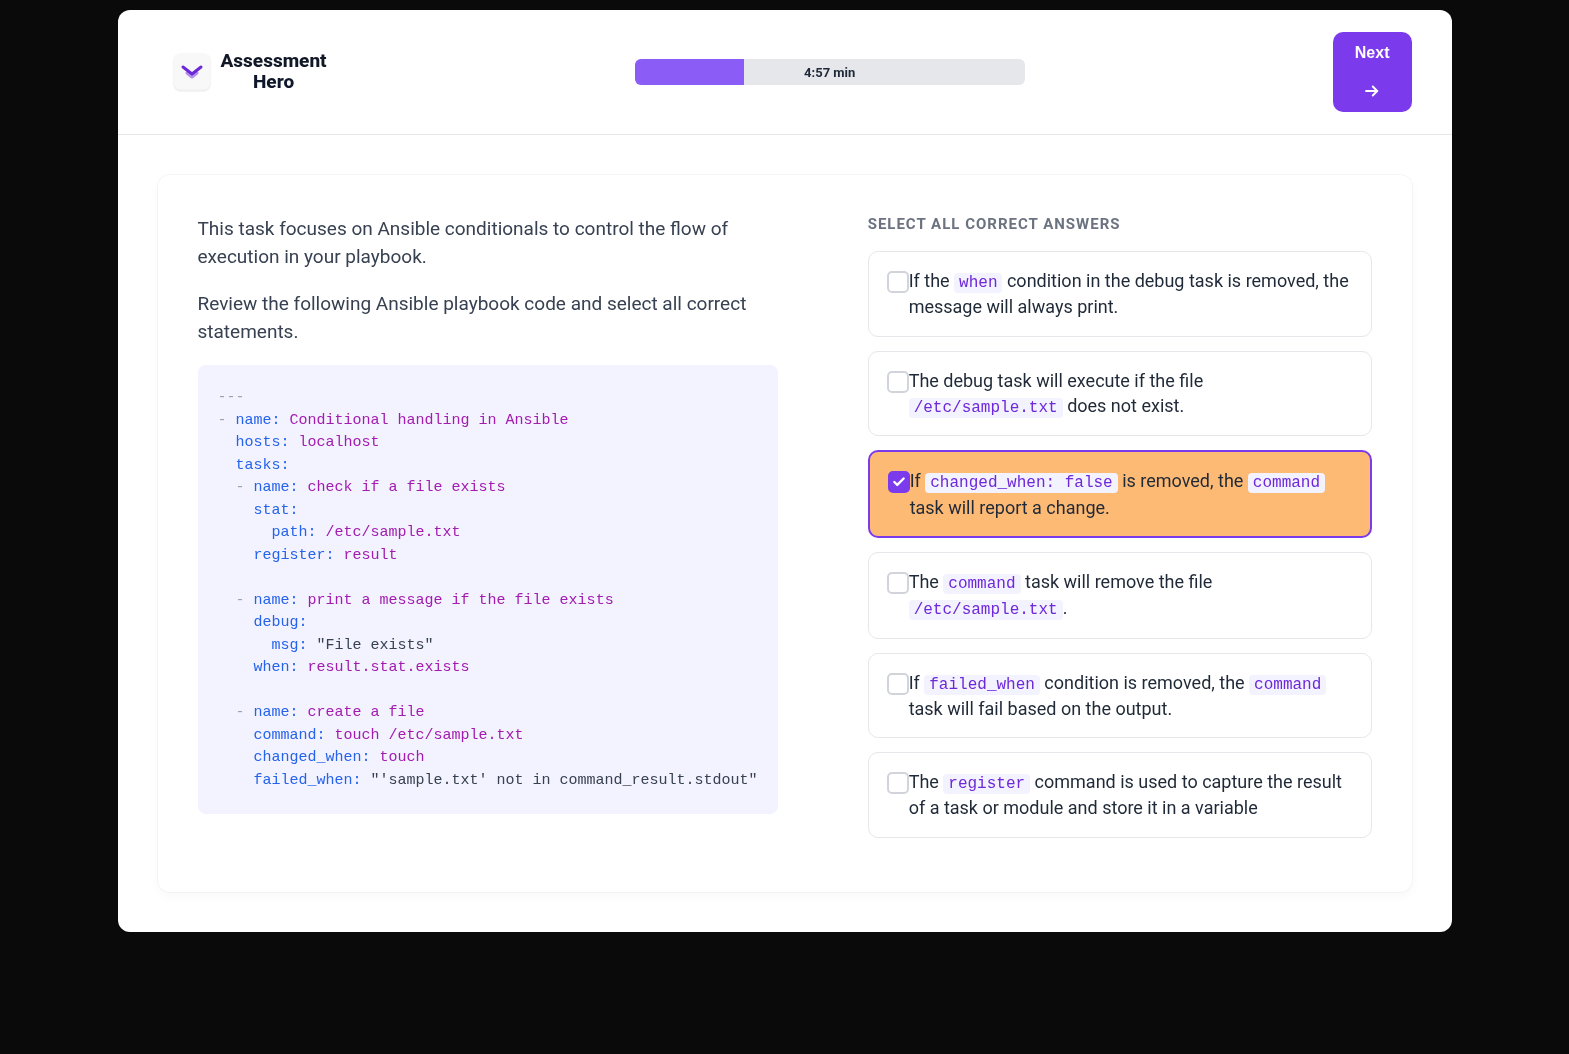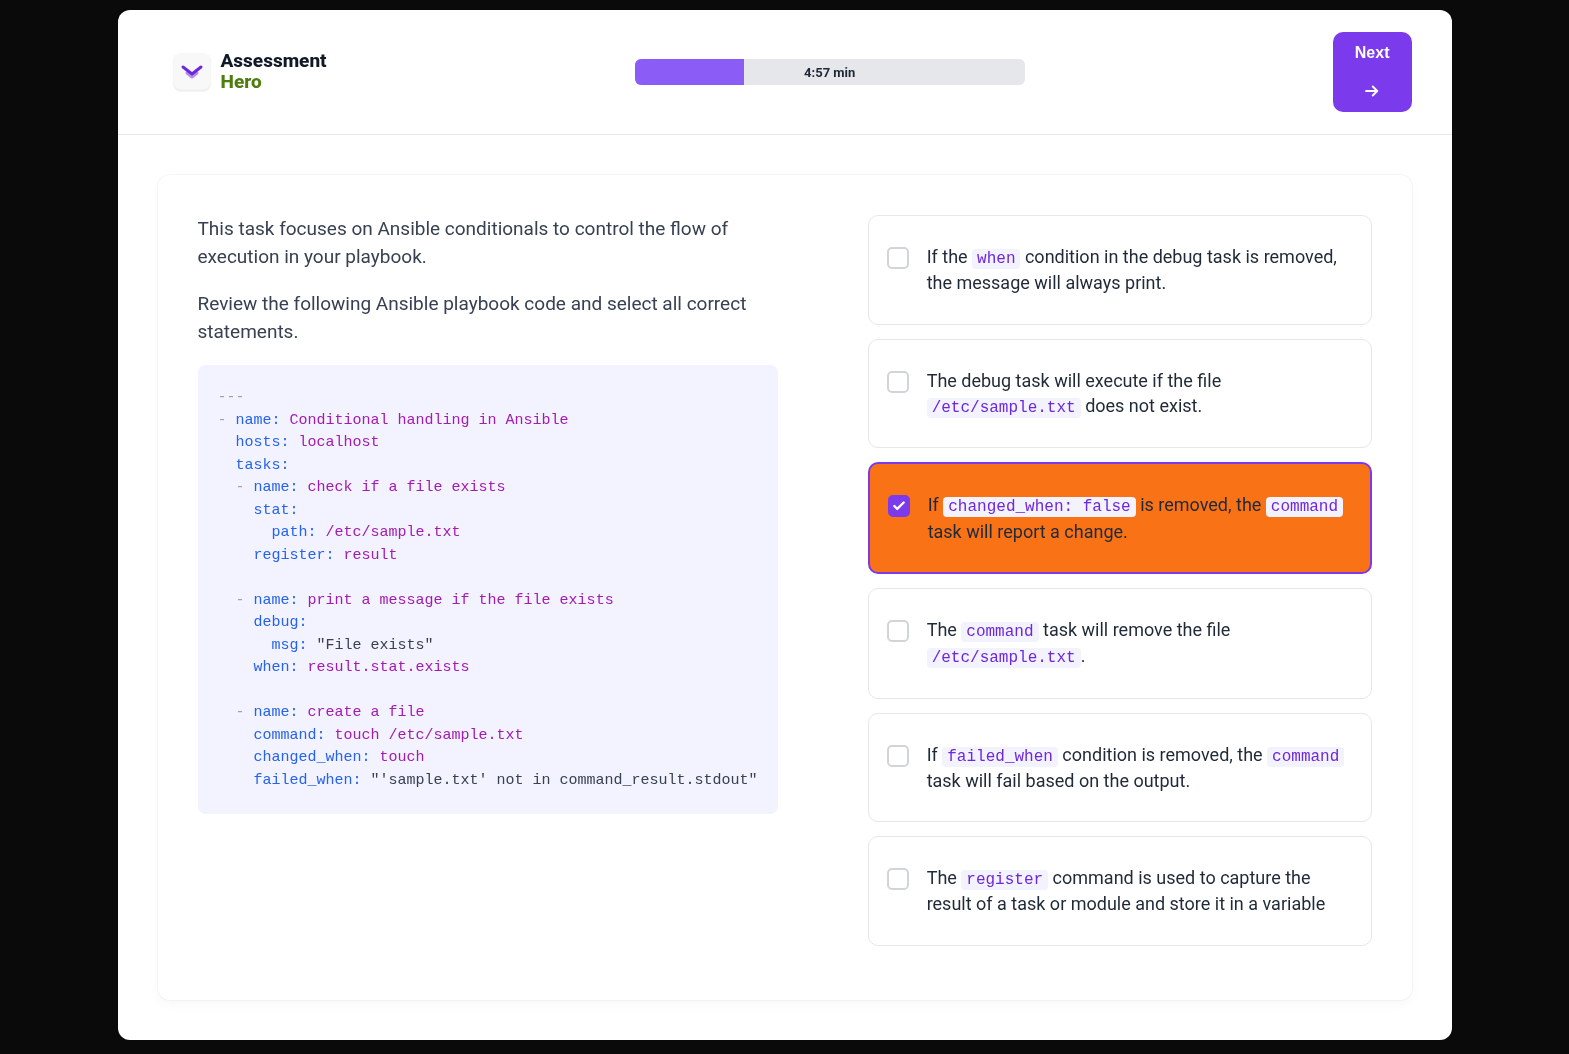--- a/index.html
+++ b/index.html
@@ -42,21 +42,21 @@
     box-shadow: inset 0 -1px 2px rgba(0,0,0,0.05), 0 1px 1px rgba(0,0,0,0.05);
   }
   .logo-text {
     display: flex;
     flex-direction: column;
     line-height: 1.1;
     font-weight: 800;
     font-size: 19px;
   }
   .logo-text .line1 { color: #111827; }
-  .logo-text .line2 { color: #4d7c0f; }
+  .logo-text .line2 { color: #0f172a; text-align: center; }
   .progress-wrap {
     position: relative;
     width: 390px;
     height: 26px;
     background: #e5e7eb;
     border-radius: 6px;
     display: flex;
     align-items: center;
     justify-content: center;
   }
@@ -125,33 +125,32 @@
   .answers-title {
     font-size: 15px;
     font-weight: 700;
     letter-spacing: 1px;
     color: #6b7280;
     margin-bottom: 18px;
   }
   .answer-option {
     display: flex;
     align-items: flex-start;
-    gap: 18px;
-    padding: 28px 18px;
+    padding: 16px 18px;
     border: 1px solid #e5e7eb;
     border-radius: 10px;
     margin-bottom: 14px;
     cursor: pointer;
     font-size: 18px;
     color: #1f2937;
     line-height: 1.4;
   }
   .answer-option.selected {
     border: 2px solid #7c3aed;
-    background: #f97316;
+    background: #fdba74;
     justify-content: flex-end;
   }
   .checkbox {
     width: 22px;
     height: 22px;
     border: 2px solid #d1d5db;
     border-radius: 5px;
     flex-shrink: 0;
     margin-top: 3px;
     display: flex;
@@ -226,20 +225,21 @@
       <span class="tok-key">msg:</span> <span class="tok-str">"File exists"</span>
     <span class="tok-key">when:</span> <span class="tok-val">result.stat.exists</span>
 
   <span class="tok-dash">-</span> <span class="tok-key">name:</span> <span class="tok-val">create a file</span>
     <span class="tok-key">command:</span> <span class="tok-val">touch /etc/sample.txt</span>
     <span class="tok-key">changed_when:</span> <span class="tok-val">touch</span>
     <span class="tok-key">failed_when:</span> <span class="tok-str">"'sample.txt' not in command_result.stdout"</span></div>
       </div>
 
       <div class="right-col">
+        <div class="answers-title">SELECT ALL CORRECT ANSWERS</div>
         <div id="answers-list">
             <div class="answer-option">
               <div class="checkbox"></div>
               <div class="answer-text">If the <span class="inline-code">when</span> condition in the debug task is removed, the message will always print.</div>
             </div>
             <div class="answer-option">
               <div class="checkbox"></div>
               <div class="answer-text">The debug task will execute if the file <span class="inline-code">/etc/sample.txt</span> does not exist.</div>
             </div>
             <div class="answer-option selected">

